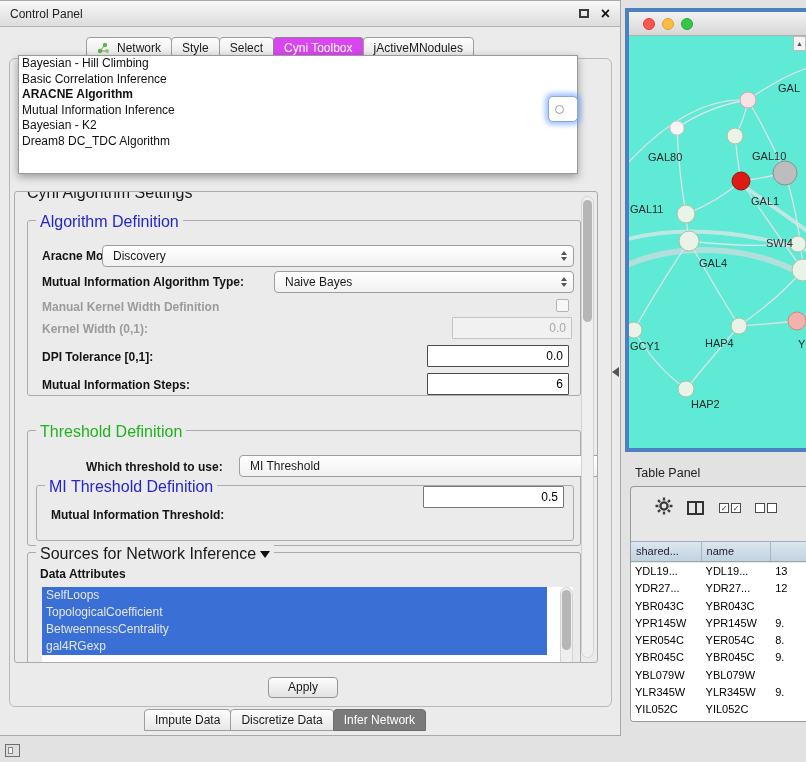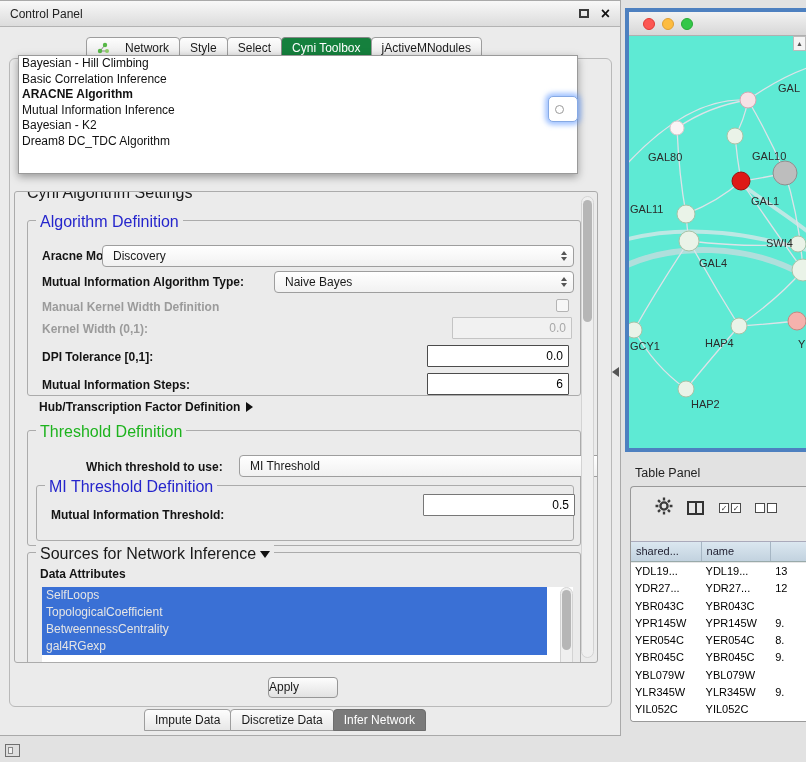--- a/index.html
+++ b/index.html
@@ -9,22 +9,22 @@
   
   #control-panel{position:absolute;left:0;top:0;width:621px;height:736px;background:#ebebeb;border:1px solid #a9a9a9;border-left:none}
   #cp-titlebar{position:absolute;left:0;top:0;right:0;height:26px;background:linear-gradient(#f8f8f8,#dcdcdc);border-bottom:1px solid #b3b3b3;display:flex;align-items:center;padding:0 10px}
   #cp-titlebar .t{flex:1;color:#222}
   .float-icon{width:10px;height:9px;border:2px solid #3a3a3a;margin-right:12px}
   .close-icon{font-size:16px;font-weight:bold;color:#111;line-height:16px}
 
   
   .tabrow{position:absolute;display:flex;z-index:5}
   #top-tabs{left:86px;top:36px}
-  .tab{height:22px;padding:3px 10px;border:1px solid #9d9d9d;margin-right:-1px;background:linear-gradient(#fdfdfd,#e7e7e7);border-radius:4px 4px 0 0;display:flex;align-items:center;gap:16px;white-space:nowrap}
-  .tab.active{background:#15803d;border-color:#878787;color:#fff}
+  .tab{height:22px;padding:3px 10px;border:1px solid #9d9d9d;margin-right:-1px;background:linear-gradient(#fdfdfd,#e7e7e7);border-radius:4px 4px 0 0;display:flex;align-items:center;gap:8px;white-space:nowrap}
+  .tab.active{background:#d946ef;border-color:#878787;color:#fff}
   .tab.dark{background:#7a7a7a;border-color:#6d6d6d;color:#fff}
 
   
   #cp-content{position:absolute;left:9px;top:57px;width:603px;height:649px;border:1px solid #b9b9b9;border-radius:6px;background:#ebebeb}
 
   
   .grp{position:absolute;border:1px solid #ababab;border-radius:3px}
   .grp-title{position:absolute;top:-8px;left:8px;background:#ebebeb;padding:0 4px;font-size:16px;white-space:nowrap;display:flex;align-items:center;gap:4px}
   .grp-title.blue{color:#2525cc}
   .grp-title.green{color:#1db31d}
@@ -55,21 +55,21 @@
   #combo-fragment .dot{position:absolute;left:6px;top:8px;width:9px;height:9px;border:1px solid #9a9a9a;border-radius:50%}
 
   
   .sb-track{position:absolute;background:#efefef;border:1px solid #d3d3d3;border-radius:7px}
   .sb-thumb{position:absolute;background:#b6b6b6;border-radius:5px}
 
   
   .list-item{height:17px;line-height:17px;background:#3a70d5;color:#e5e5e5;padding-left:4px;width:505px;white-space:nowrap;overflow:hidden}
 
   
-  #apply-btn{position:absolute;left:268px;top:676px;width:70px;height:21px;border:1px solid #969696;border-radius:4px;background:linear-gradient(#fdfdfd,#e2e2e2);line-height:19px}
+  #apply-btn{position:absolute;left:268px;top:676px;width:70px;height:21px;border:1px solid #969696;border-radius:4px;background:linear-gradient(#fdfdfd,#e2e2e2);text-align:center;line-height:19px}
 
   #panel-collapse{position:absolute;left:612px;top:366px;width:0;height:0;border-top:5px solid transparent;border-bottom:5px solid transparent;border-right:7px solid #555}
 
   
   #net-window{position:absolute;left:625px;top:8px;width:181px;height:444px;border:4px solid #4d80c0;border-right:none;background:#fff}
   #net-title{height:24px;background:linear-gradient(#f2f2f2,#d7d7d7);border-bottom:1px solid #b0b0b0;display:flex;align-items:center;padding-left:14px;gap:7px}
   .light{width:12px;height:12px;border-radius:50%}
   .light.red{background:#fc5753;border:1px solid #df3a36}
   .light.yellow{background:#fdbc40;border:1px solid #de9f34}
   .light.green{background:#33c748;border:1px solid #27aa35}
@@ -171,41 +171,37 @@
       <div class="lbl dis" style="left:14px;top:101px">Kernel Width (0,1):</div>
       <input class="tin dis" style="left: 424px; top: 96px; width: 120px;" value="0.0">
 
       <div class="lbl" style="left:14px;top:129px">DPI Tolerance [0,1]:</div>
       <input class="tin" style="left: 399px; top: 124px; width: 142px;" value="0.0">
 
       <div class="lbl" style="left:14px;top:157px">Mutual Information Steps:</div>
       <input class="tin" style="left: 399px; top: 152px; width: 142px;" value="6">
     </div>
 
-    <div class="lbl" style="left:24px;top:208px;display:flex;align-items:center;gap:6px">
-      <span>Hub/Transcription Factor Definition</span>
-      <span class="tri-right"></span>
-    </div>
 
     <div class="grp" style="left:12px;top:238px;width:554px;height:116px">
       <div class="grp-title green">Threshold Definition</div>
 
       <div class="lbl" style="left:58px;top:29px">Which threshold to use:</div>
       <div class="combo" style="left:211px;top:24px;width:394px">
         <span class="val">MI Threshold</span>
         <span class="spin">
             <span class="arr-up"></span>
             <span class="arr-dn"></span>
           </span>
       </div>
 
       <div class="grp" style="left:8px;top:54px;width:538px;height:56px">
         <div class="grp-title blue">MI Threshold Definition</div>
         <div class="lbl" style="left:14px;top:22px">Mutual Information Threshold:</div>
-        <input class="tin" style="left: 386px; top: 8px; width: 152px; border-color: rgb(119, 119, 119);" value="0.5">
+        <input class="tin" style="left: 386px; top: 0; width: 141px; border-color: rgb(119, 119, 119);" value="0.5">
       </div>
     </div>
 
     <div class="grp" style="left:12px;top:360px;width:554px;height:140px">
       <div class="grp-title">
         <span>Sources for Network Inference</span>
         <span class="tri-down"></span>
       </div>
       <div class="lbl" style="left:12px;top:14px">Data Attributes</div>
       <div style="position:absolute;left:14px;top:34px;width:531px;height:90px;background:#fff">

